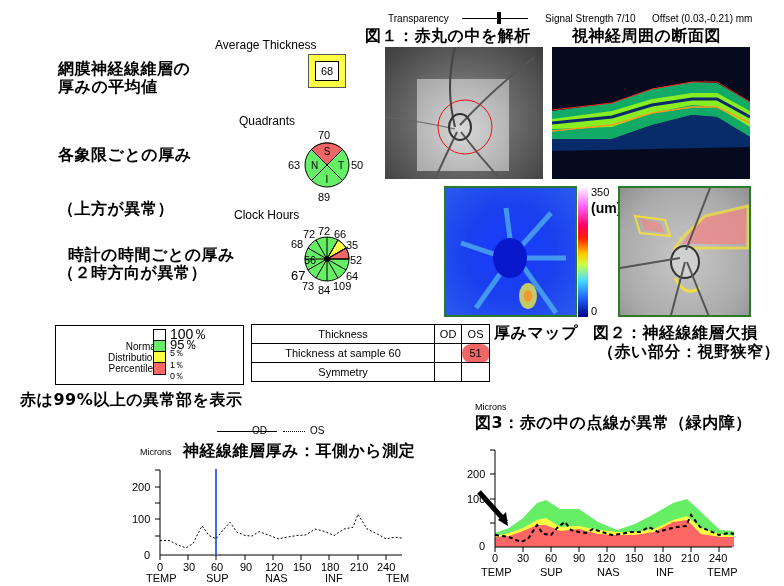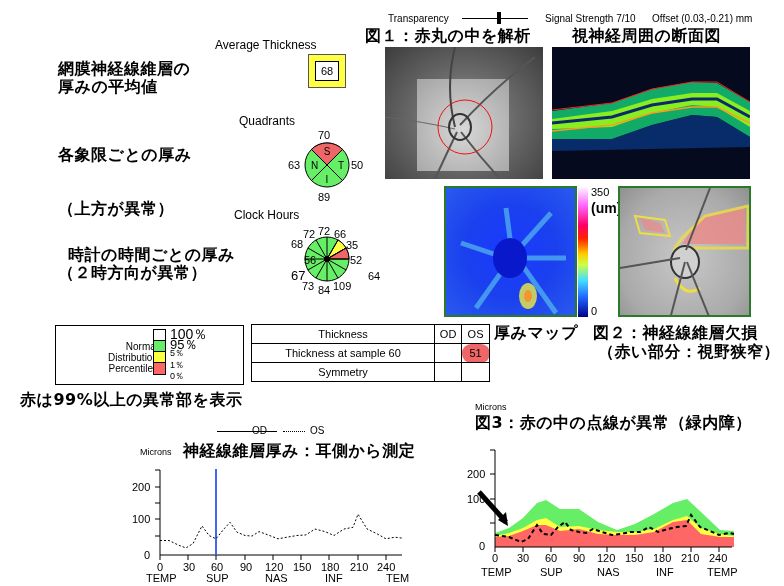--- a/index.html
+++ b/index.html
@@ -95,21 +95,21 @@
     <line x1="45" y1="23" x2="1" y2="23"></line>
     <line x1="42.1" y1="34" x2="3.9" y2="12"></line>
     <line x1="34" y1="42.1" x2="12" y2="3.9"></line>
   </g>
   <circle cx="23" cy="23" r="3" fill="#000"></circle>
 </svg>
 <div class="abs tiny" style="left:318px; top:225px; font-size:11px;">72</div>
 <div class="abs tiny" style="left:334px; top:228px; font-size:11px;">66</div>
 <div class="abs tiny" style="left:346px; top:239px; font-size:11px;">35</div>
 <div class="abs tiny" style="left:350px; top:254px; font-size:11px;">52</div>
-<div class="abs tiny" style="left:346px; top:270px; font-size:11px;margin-left:22px;">64</div>
+<div class="abs tiny" style="left:346px; top:270px; font-size:11px;">64</div>
 <div class="abs tiny" style="left:333px; top:280px; font-size:11px;">109</div>
 <div class="abs tiny" style="left:318px; top:284px; font-size:11px;">84</div>
 <div class="abs tiny" style="left:302px; top:280px; font-size:11px;">73</div>
 <div class="abs tiny" style="left:291px; top:268px; font-size:13px;">67</div>
 <div class="abs tiny" style="left:288px; top:254px; font-size:11px;padding-left:16px;">56</div>
 <div class="abs tiny" style="left:291px; top:238px; font-size:11px;">68</div>
 <div class="abs tiny" style="left:303px; top:228px; font-size:11px;">72</div>
 
 <div class="abs framed" style="left:444px; top:186px; width:133px; height:131px; background: radial-gradient(circle at 50% 50%, #1a3aff 0%, #1a40ee 50%, #2a5aee 100%); overflow:hidden;">
   <svg width="133" height="131">

